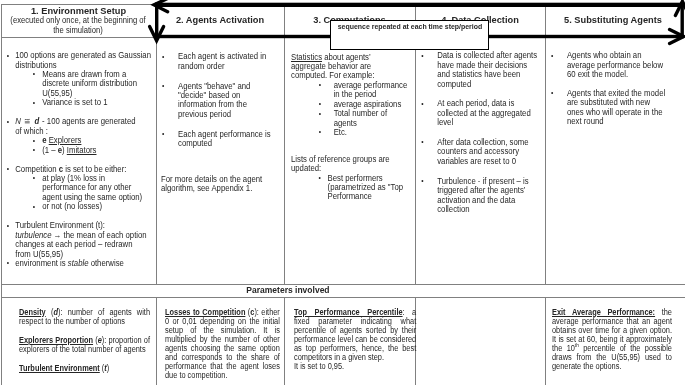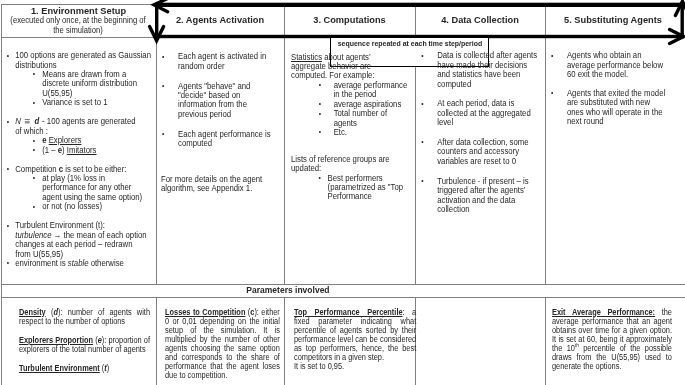--- a/index.html
+++ b/index.html
@@ -87,21 +87,21 @@
       <rect x="680.5" y="2.2" width="3.4" height="36.0"></rect>
       <g fill="none" stroke="#000" stroke-width="3.4" stroke-linecap="round" stroke-linejoin="miter">
         <path d="M167.6 -1.6 L154.0 4.9 L167.6 11.8"></path>
         <path d="M149.6 26.6 L156.6 40.6 L163.6 26.6"></path>
         <path d="M675.4 15.4 L682.4 1.4 L689.4 15.4"></path>
         <path d="M669.6 29.5 L683.6 36.5 L669.6 43.5"></path>
       </g>
     </g>
   </svg>
 
-  <div class="seqbox" style="left:329.5px;top:37px;width:159.3px;height:30px;line-height:11.3px;">
+  <div class="seqbox" style="left:329.5px;top:20px;width:159.3px;height:30px;line-height:11.3px;">
       <span>sequence repeated at each time step/period</span>
     </div>
 
   <div class="cell" style="left:5.5px;top:51.2px;width:165.6px;">
     <ul class="b" style="padding-left:10.5px;--bdx:-9.7px;">
       <li>
         <span>100 options are generated as Gaussian distributions</span>
         <ul class="b2">
           <li>Means are drawn from a discrete uniform distribution U(55,95)</li>
           <li>Variance is set to 1</li>

